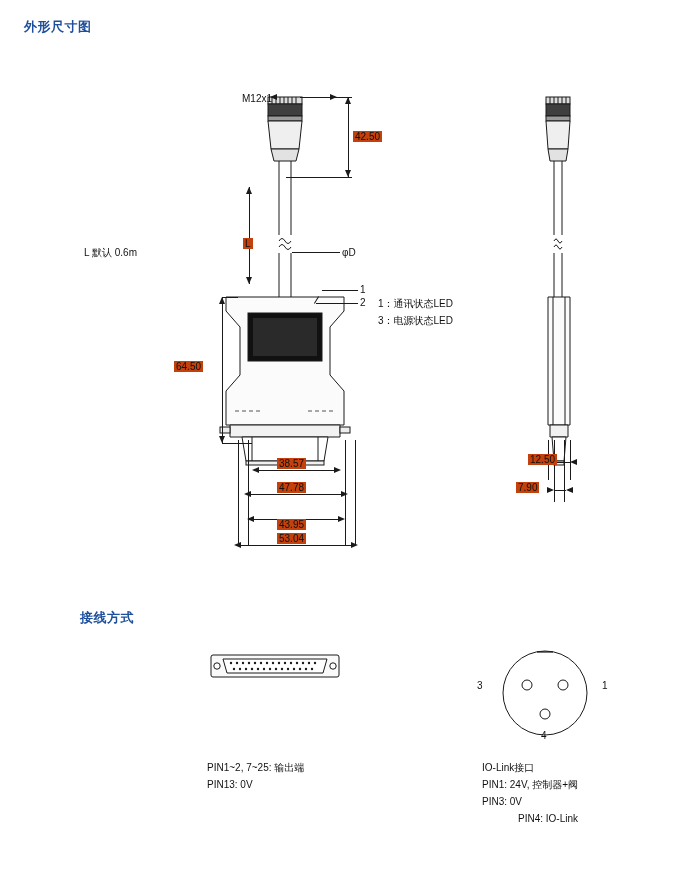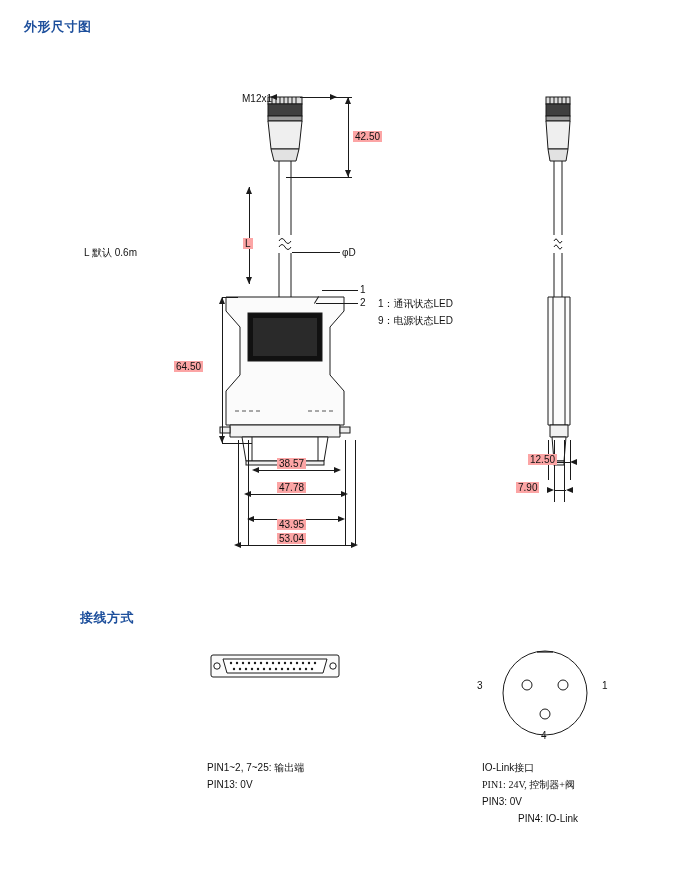--- a/index.html
+++ b/index.html
@@ -48,21 +48,21 @@
   }
   .arr-l { border-top: 3px solid transparent; border-bottom: 3px solid transparent; border-right: 7px solid #1a1a1a; }
   .arr-r { border-top: 3px solid transparent; border-bottom: 3px solid transparent; border-left: 7px solid #1a1a1a; }
   .arr-u { border-left: 3px solid transparent; border-right: 3px solid transparent; border-bottom: 7px solid #1a1a1a; }
   .arr-d { border-left: 3px solid transparent; border-right: 3px solid transparent; border-top: 7px solid #1a1a1a; }
 
   .dim-text {
     position: absolute;
     font-size: 10px;
     color: #111;
-    background: #fca5a5;
+    background: #c2410c;
     padding: 0 2px;
     white-space: nowrap;
   }
 
   svg { display: block; }
   .drawing { position: absolute; }
 </style>
 </head>
 <body>
 
@@ -141,21 +141,21 @@
 
 <div class="ln hl" style="left:292px; top:252px; width:48px;"></div>
 <div class="lbl" style="left:342px; top:246px;">φD</div>
 
 <div class="ln" style="left:322px; top:290px; width:36px; height:1px; transform:rotate(0deg);"></div>
 <div class="ln" style="left:316px; top:303px; width:42px; height:1px;"></div>
 <div class="ln" style="left:316px; top:296px; width:1px; height:8px; transform:rotate(32deg);"></div>
 <div class="lbl" style="left:360px; top:283px;">1</div>
 <div class="lbl" style="left:360px; top:296px;">2</div>
 <div class="lbl" style="left:378px; top:297px;">1：通讯状态LED</div>
-<div class="lbl" style="left:378px; top:314px;">9：电源状态LED</div>
+<div class="lbl" style="left:378px; top:314px;">3：电源状态LED</div>
 
 <div class="ln vl" style="left:222px; top:297px; height:146px;"></div>
 <div class="arr arr-u" style="left:219px; top:297px;"></div>
 <div class="arr arr-d" style="left:219px; top:436px;"></div>
 <div class="ln hl" style="left:222px; top:297px; width:16px;"></div>
 <div class="ln hl" style="left:222px; top:443px; width:30px;"></div>
 <div class="dim-text" style="left:174px; top:361px;">64.50</div>
 
 <div class="ln vl" style="left:248px; top:440px; height:105px;"></div>
 <div class="ln vl" style="left:345px; top:440px; height:105px;"></div>
@@ -284,15 +284,15 @@
       <circle cx="55" cy="76" r="5" fill="#ffffff"></circle>
     </g>
   </svg>
 </div>
 
 <div class="lbl" style="left:477px; top:679px;">3</div>
 <div class="lbl" style="left:602px; top:679px;">1</div>
 <div class="lbl" style="left:541px; top:729px;">4</div>
 
 <div class="lbl" style="left:482px; top:761px;">IO-Link接口</div>
-<div class="lbl" style="left:482px; top:778px;font-family:Liberation Serif, serif;">PIN1: 24V, 控制器+阀</div>
+<div class="lbl" style="left:482px; top:778px;">PIN1: 24V, 控制器+阀</div>
 <div class="lbl" style="left:482px; top:795px;">PIN3: 0V</div>
 <div class="lbl" style="left:482px; top:812px;padding-left:36px;">PIN4: IO-Link</div>
 
 </body></html>

